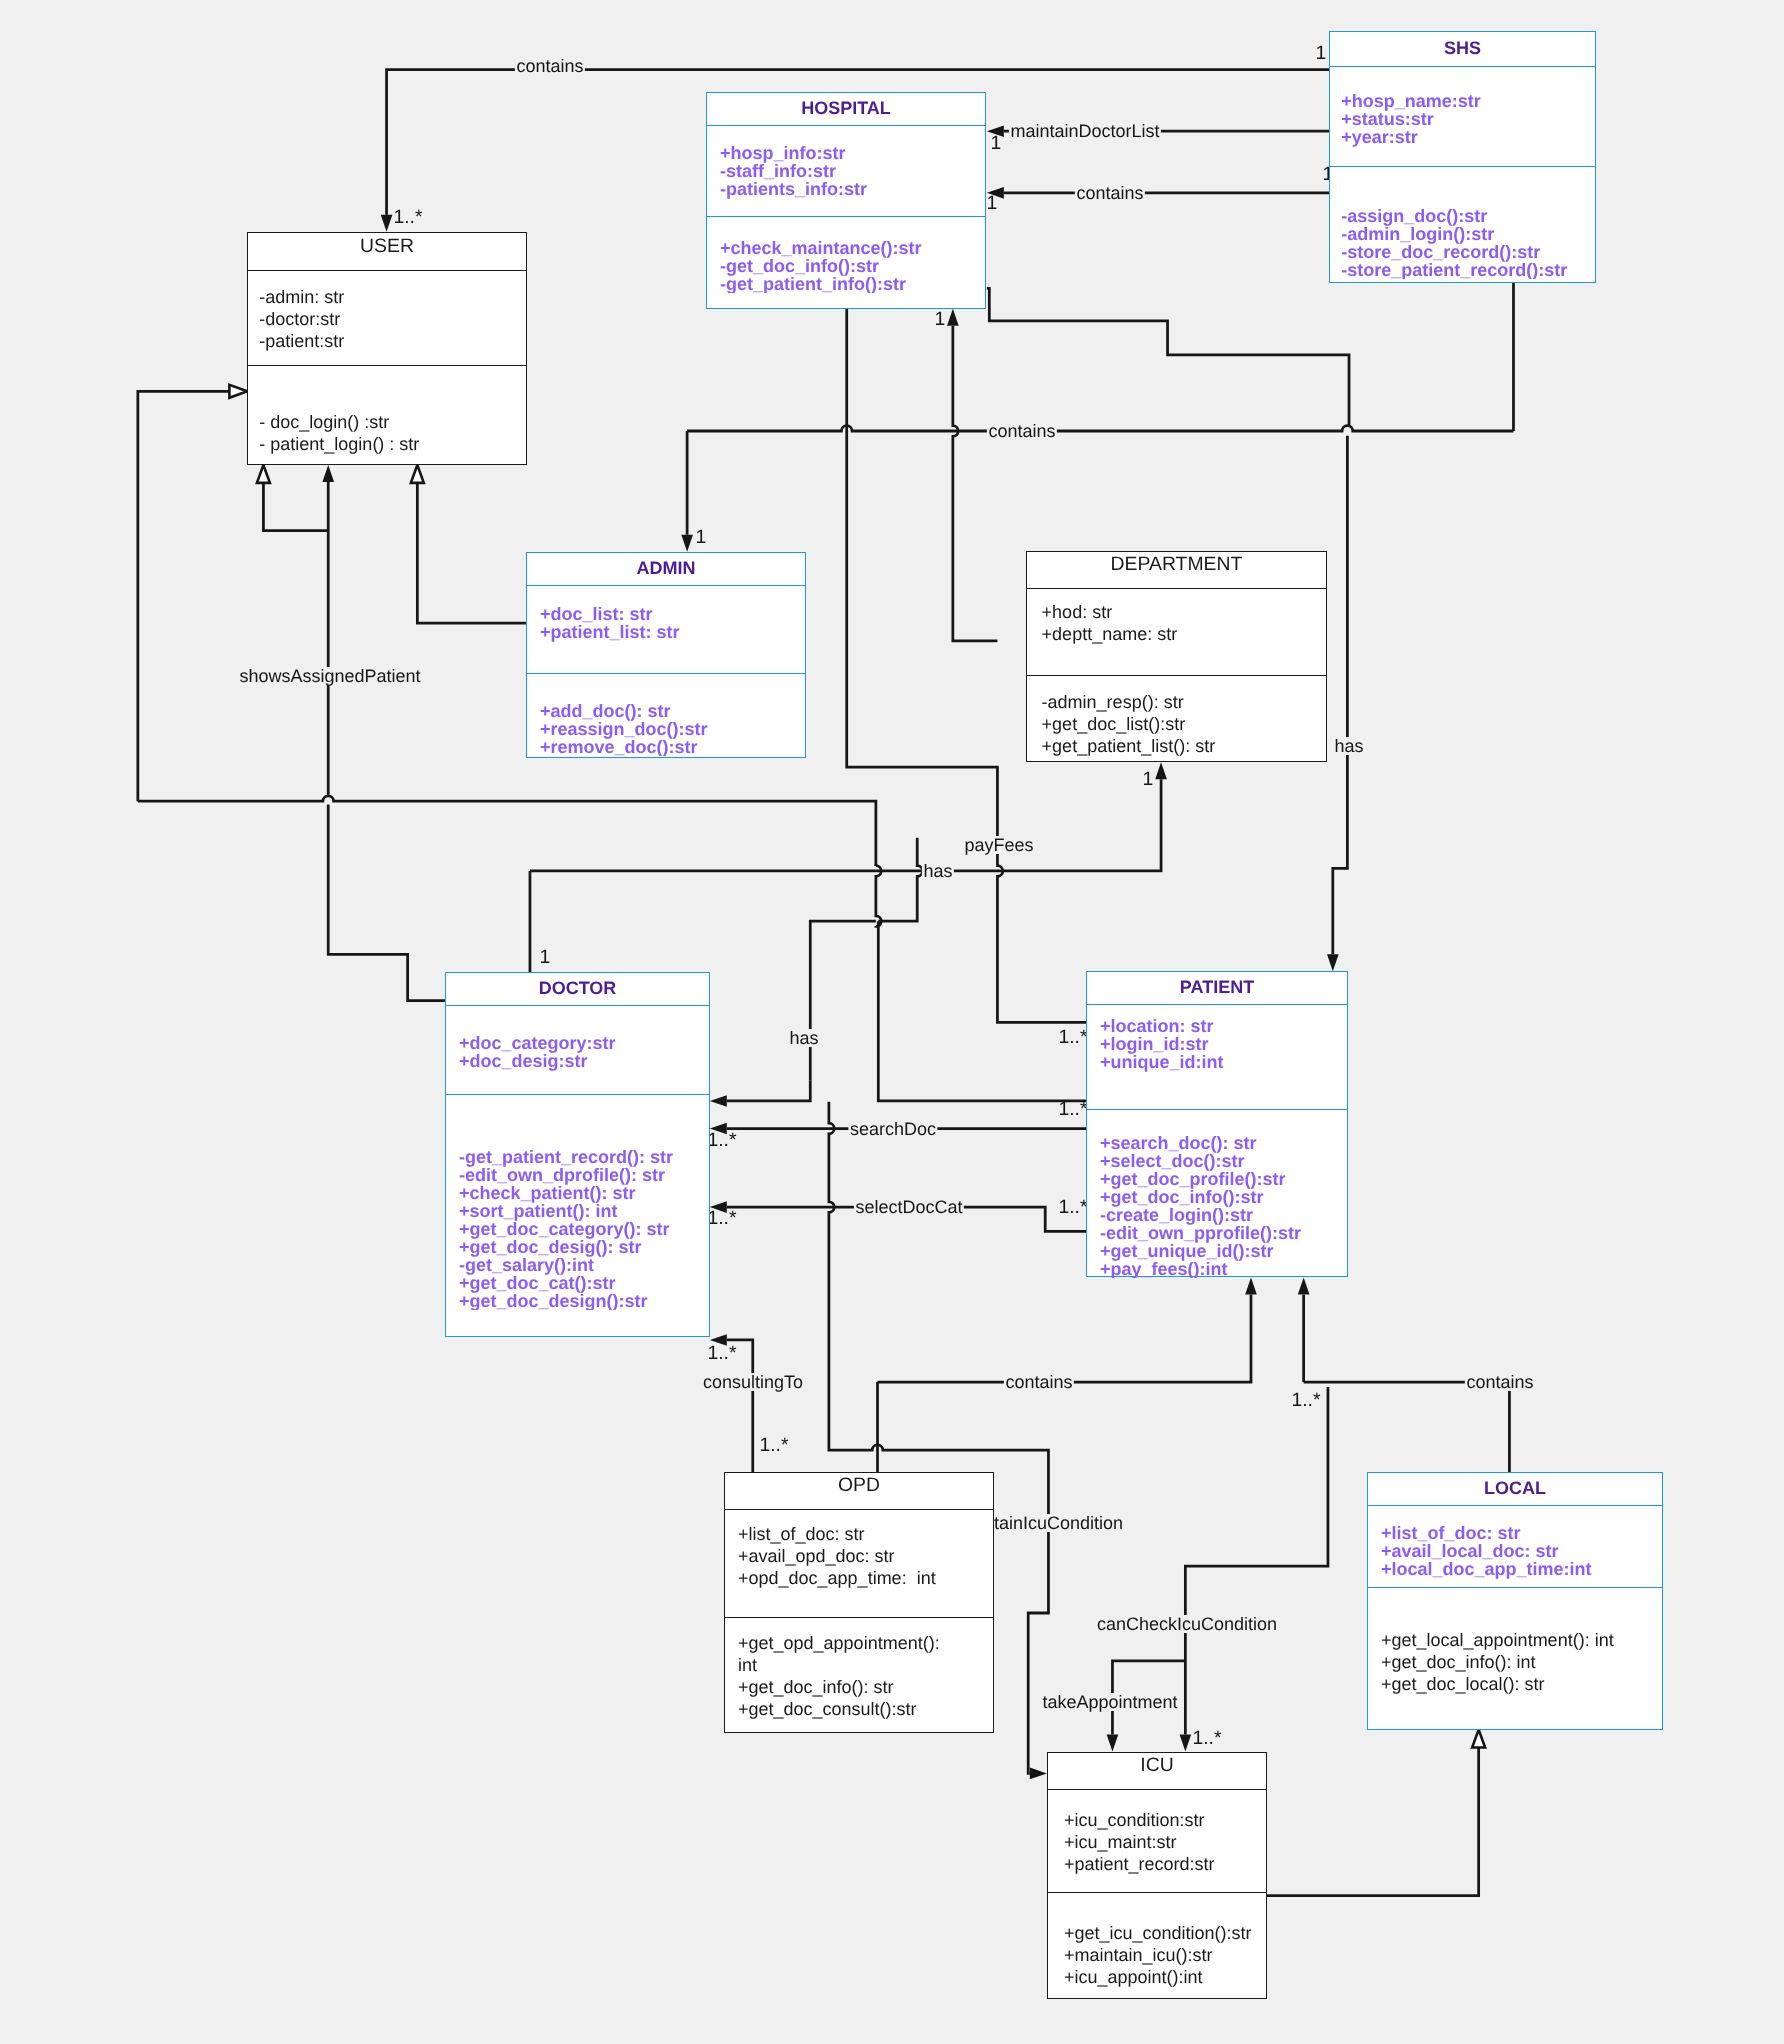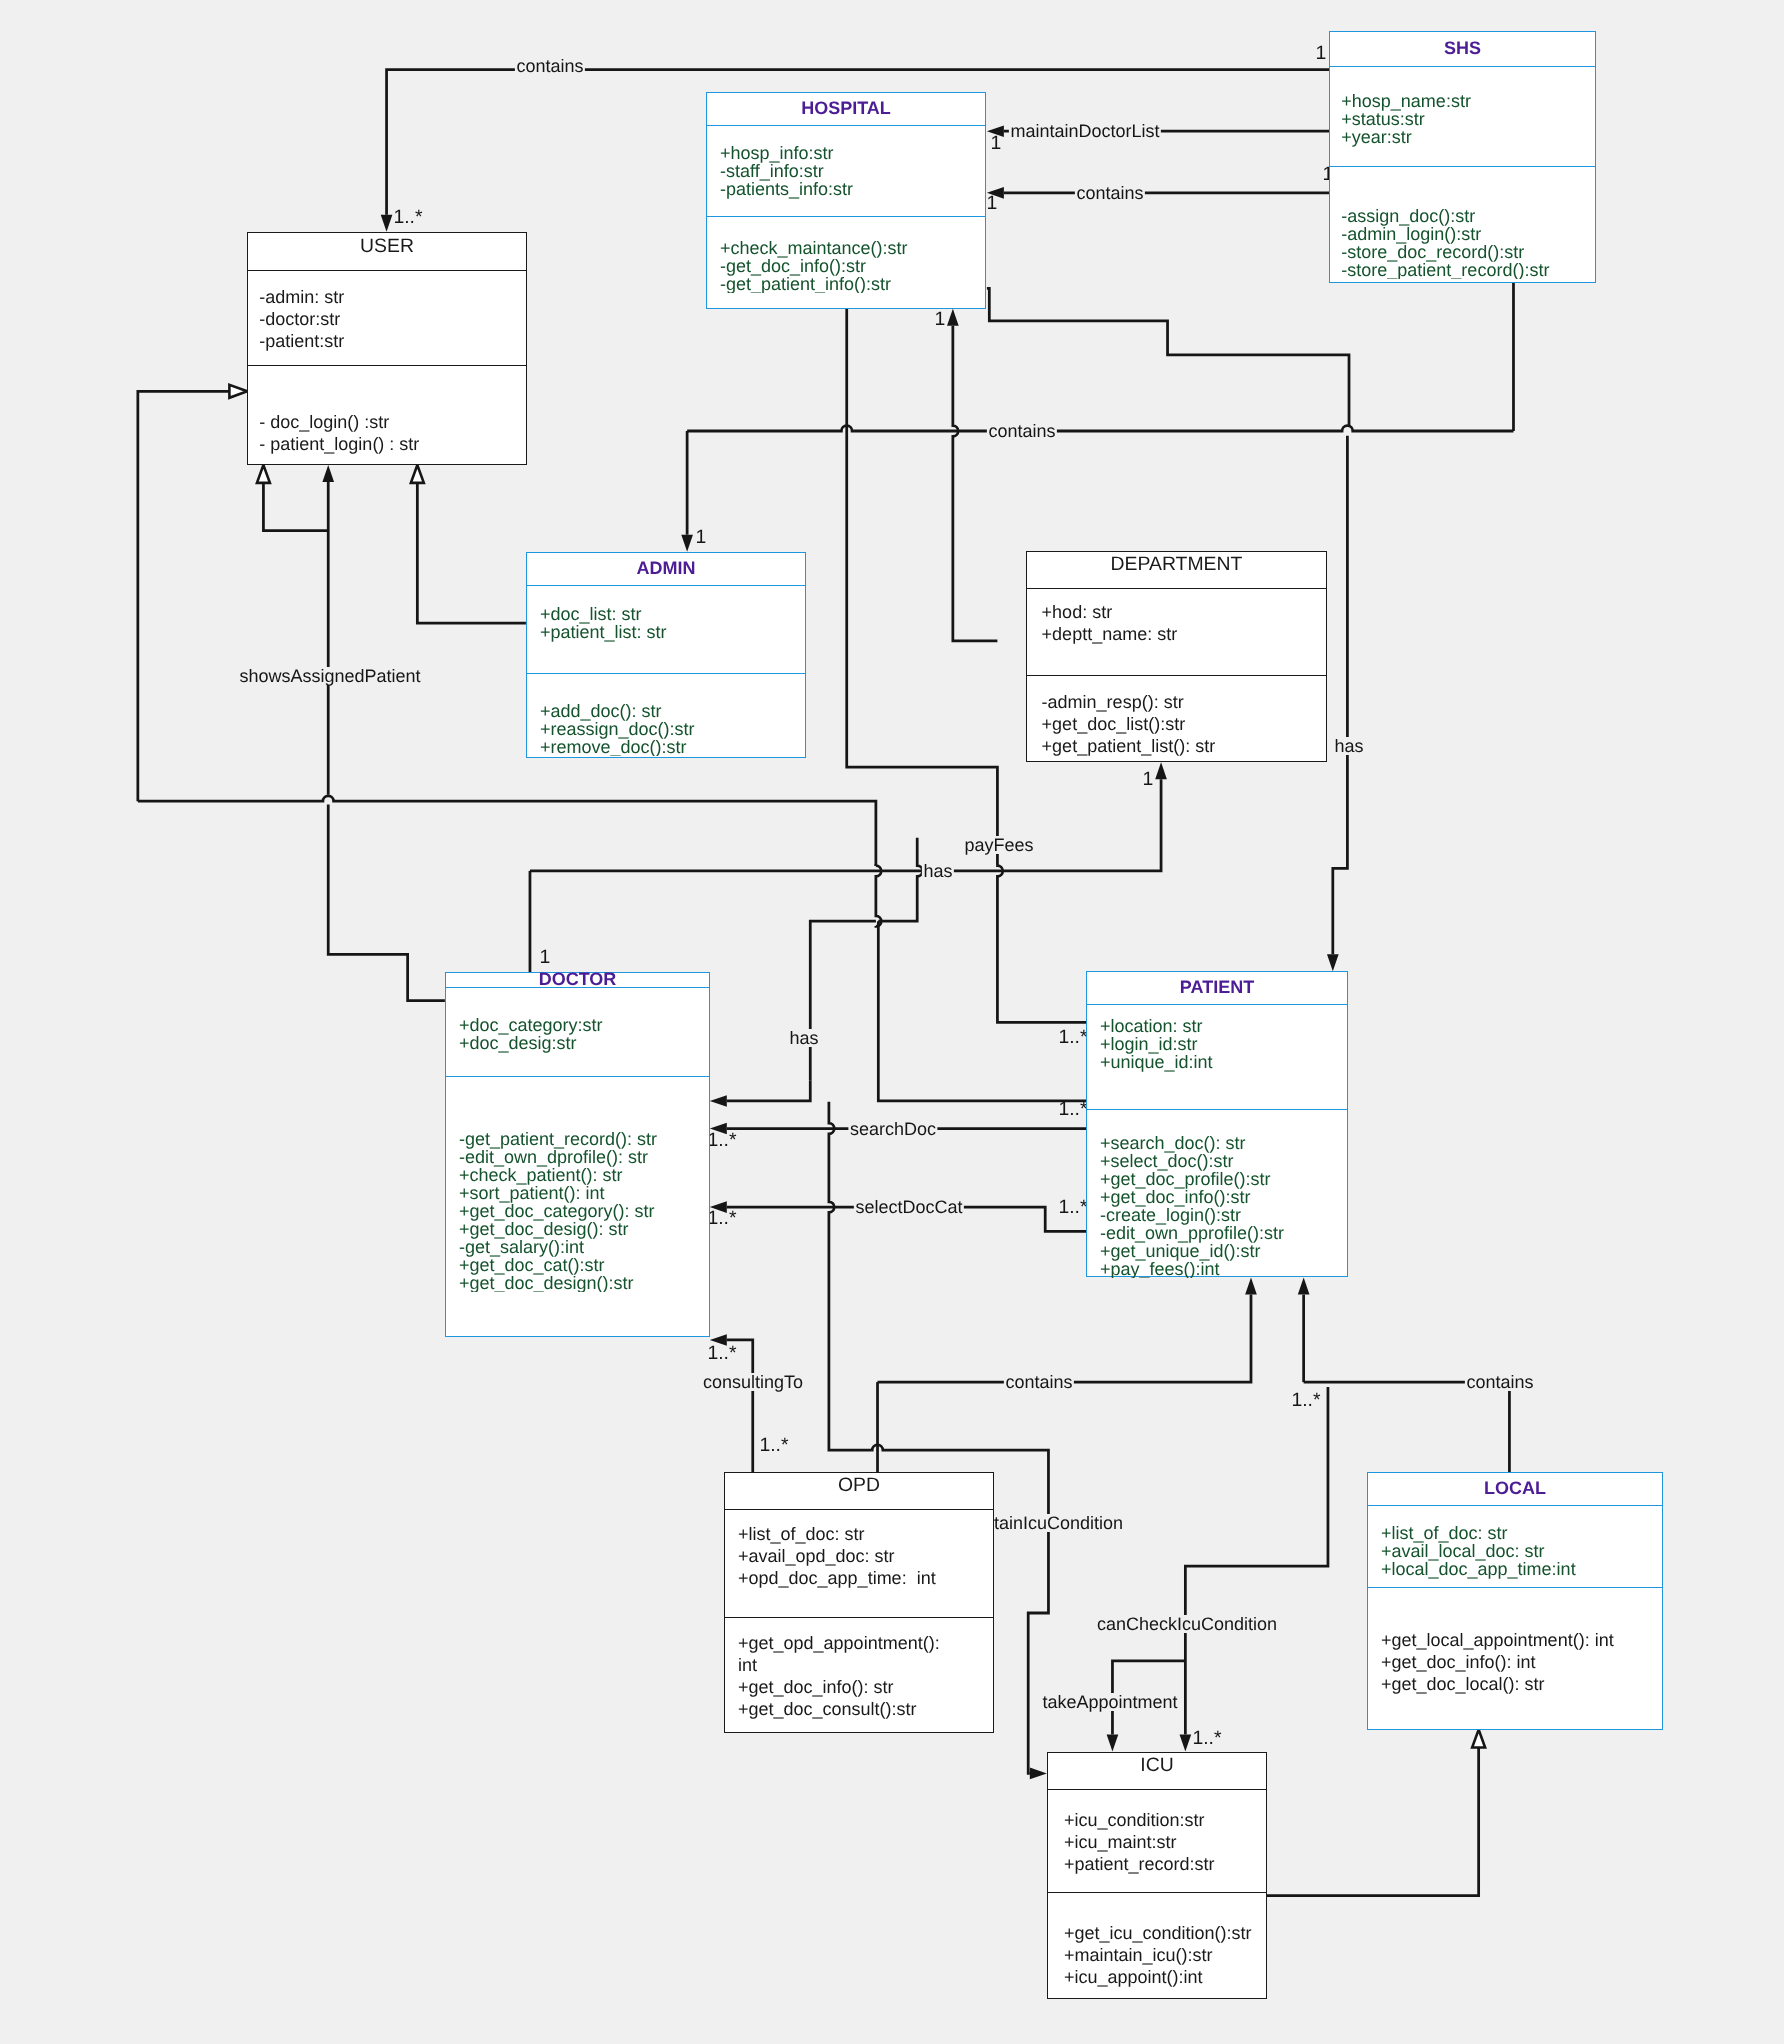--- a/index.html
+++ b/index.html
@@ -8,21 +8,21 @@
   svg#edges{position:absolute;left:0;top:0;width:1785px;height:2044px;pointer-events:none;}
   .cls{position:absolute;box-sizing:border-box;background:#ffffff;border:1.6px solid #1a1a1a;z-index:5;}
   .cls.accent{border-color:#1e97df;}
   .cls .hdr{box-sizing:border-box;display:flex;align-items:center;justify-content:center;
             border-bottom:1.6px solid #1a1a1a;font-size:19.4px;color:#1a1a1a;line-height:1;padding-bottom:10px;}
   .cls.accent .hdr{border-bottom-color:#1e97df;font-size:18px;color:#4c1d95;font-weight:bold;padding-bottom:2.4px;}
   .cls .sec{box-sizing:border-box;overflow:hidden;}
   .cls .sec.mid{border-bottom:1.6px solid #1a1a1a;}
   .cls.accent .sec.mid{border-bottom-color:#1e97df;}
   .cls .row{white-space:pre;font-size:18px;line-height:22px;color:#1a1a1a;}
-  .cls.accent .row{color:#14532d;font-weight:normal;font-size:18px;line-height:18px;}
+  .cls.accent .row{color:#8b5cf6;font-weight:bold;font-size:18px;line-height:18px;}
   .cls.accent .plainrows .row{color:#1a1a1a;font-weight:normal;font-size:18px;line-height:22px;}
   .lbl{position:absolute;white-space:pre;font-size:18px;line-height:18px;color:#161616;
        transform:translate(-50%,-50%);background:#f0f0f0;padding:0 1.6px;z-index:3;}
   .mul{position:absolute;white-space:pre;font-size:19.4px;line-height:19.4px;color:#161616;
        transform:translate(-50%,-50%);z-index:4;}
 </style>
 </head>
 <body>
 
 <div id="stage">
@@ -142,21 +142,21 @@
     <div class="row">+hod: str</div>
     <div class="row">+deptt_name: str</div>
   </div>
   <div class="sec" style="padding:15.4px 0 0 14.6px;">
     <div class="row">-admin_resp(): str</div>
     <div class="row">+get_doc_list():str</div>
     <div class="row">+get_patient_list(): str</div>
   </div>
 </div>
 <div class="cls accent" style="left:445px;top:972px;width:265px;height:365px;">
-  <div class="hdr" style="height:15px;">DOCTOR</div>
+  <div class="hdr" style="height:33px;">DOCTOR</div>
   <div class="sec mid" style="height:89px;padding:27.5px 0 0 13px;">
     <div class="row">+doc_category:str</div>
     <div class="row">+doc_desig:str</div>
   </div>
   <div class="sec" style="padding:53px 0 0 13px;">
     <div class="row">-get_patient_record(): str</div>
     <div class="row">-edit_own_dprofile(): str</div>
     <div class="row">+check_patient(): str</div>
     <div class="row">+sort_patient(): int</div>
     <div class="row">+get_doc_category(): str</div>

